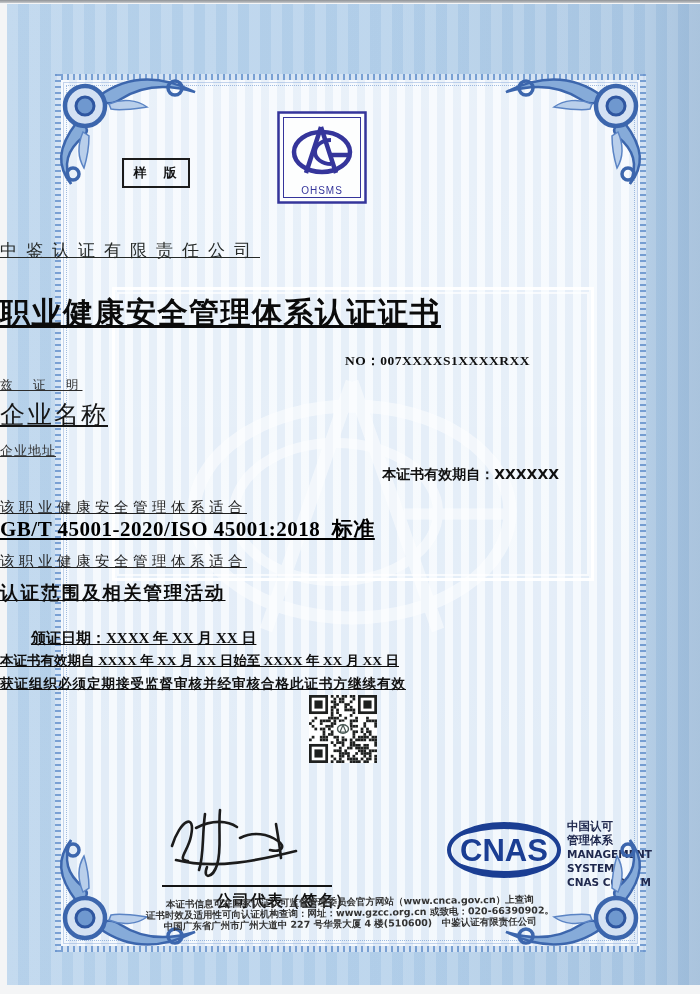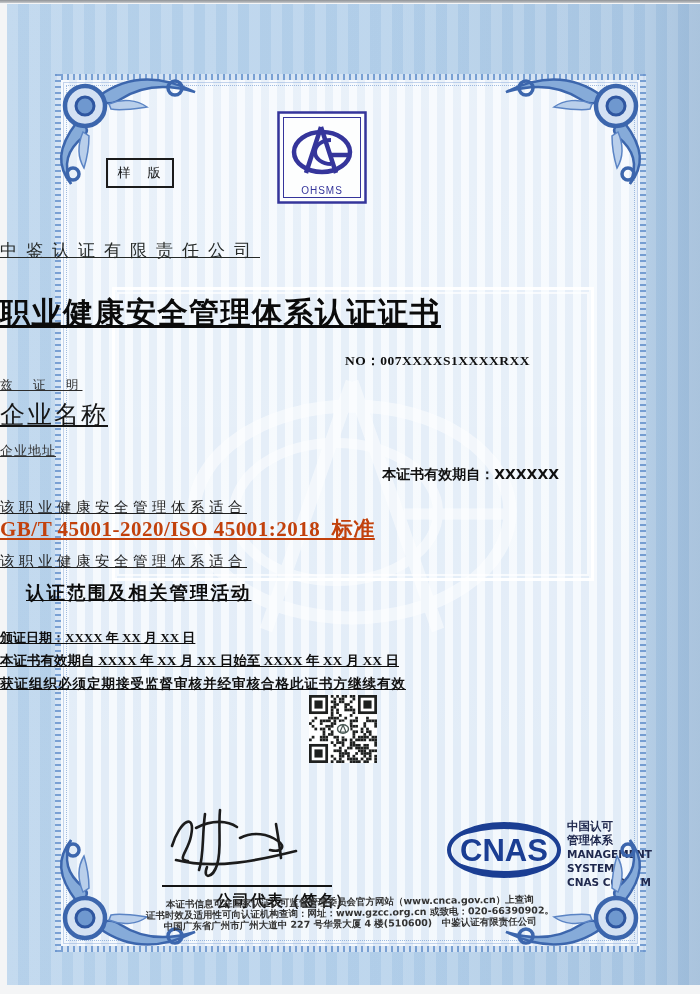--- a/index.html
+++ b/index.html
@@ -32,37 +32,37 @@
   .fl-bl{left:47px;top:838px;transform:scaleY(-1);}
   .fl-br{left:504px;top:838px;transform:scale(-1,-1);}
   
   .watermark{position:absolute;left:168px;top:362px;opacity:.5;z-index:1;pointer-events:none;}
   
   .wframe{position:absolute;left:112px;top:287px;width:476px;height:288px;border:3px solid rgba(255,255,255,.92);z-index:2;}
   .wframe-in{position:absolute;inset:2px;border:2px solid rgba(255,255,255,.7);}
   
   .txt{position:absolute;z-index:3;white-space:pre;}
   .ctr{left:0;right:0;text-decoration:underline;}
-  .stamp{position:absolute;left:106px;top:158px;width:64px;height:26px;border:2px solid #1b1b1b;
+  .stamp{position:absolute;left:122px;top:158px;width:64px;height:26px;border:2px solid #1b1b1b;
     display:flex;align-items:center;justify-content:center;z-index:3;
-    font-size:13px;font-weight:normal;color:#111;letter-spacing:2px;}
+    font-size:13px;font-weight:bold;color:#111;letter-spacing:2px;}
   .markbox{position:absolute;left:277px;top:111px;z-index:3;}
   .issuer{top:239px;font-size:17px;letter-spacing:9px;color:#262a28;font-weight:500;}
   .title{top:293px;font-size:30px;font-weight:bold;color:#0b0b0b;letter-spacing:1.5px;}
   .certno{top:352px;right:170px;left:auto;text-align:right;font-family:"Liberation Serif","DejaVu Serif",serif;font-weight:bold;font-size:13.5px;color:#101010;letter-spacing:.5px;}
   .attest{top:377px;font-size:12.5px;color:#2c2c2c;letter-spacing:4px;}
   .company{top:398px;font-size:25px;color:#151515;letter-spacing:2px;font-family:"DejaVu Serif","Liberation Serif",serif;}
   .addr{top:442px;font-size:13px;color:#303030;letter-spacing:1px;}
   .credit{top:466px;right:141px;left:auto;text-align:right;font-size:14px;font-weight:bold;color:#101010;}
   .conform{top:498px;font-size:14.5px;color:#1f1f1f;letter-spacing:4.5px;}
-  .standard{top:515px;font-size:21px;font-weight:bold;color:#c2410c;font-family:"Liberation Serif","DejaVu Serif",serif;letter-spacing:.5px;}
+  .standard{top:515px;font-size:21px;font-weight:bold;color:#000000;font-family:"Liberation Serif","DejaVu Serif",serif;letter-spacing:.5px;}
   .suitable{top:552px;font-size:14.5px;color:#1f1f1f;letter-spacing:4.5px;}
-  .scopetitle{top:580px;font-size:18.5px;font-weight:bold;color:#0d0d0d;letter-spacing:2px;padding-left:26px;}
+  .scopetitle{top:580px;font-size:18.5px;font-weight:bold;color:#0d0d0d;letter-spacing:2px;}
   .scopenote{top:615px;font-size:8.5px;color:#242424;letter-spacing:0;font-weight:500;}
-  .idate{top:629px;font-size:13px;font-weight:bold;color:#0e0e0e;font-family:"Liberation Serif","DejaVu Serif",serif;}
+  .idate{top:629px;font-size:15px;font-weight:bold;color:#0e0e0e;font-family:"Liberation Serif","DejaVu Serif",serif;padding-left:31px;}
   .validity{top:652px;font-size:13.5px;font-weight:bold;color:#0e0e0e;font-family:"Liberation Serif","DejaVu Serif",serif;}
   .surv{top:675px;font-size:13.5px;font-weight:bold;color:#111;letter-spacing:1px;}
   .qr{position:absolute;left:309px;top:695px;width:68px;height:68px;z-index:3;}
   .sig{position:absolute;left:158px;top:798px;z-index:3;}
   .sigline{position:absolute;left:162px;top:885px;width:170px;height:2px;background:#141414;z-index:3;}
   .sigcap{position:absolute;left:150px;top:891px;width:196px;text-align:center;font-size:16px;font-weight:600;color:#0f0f0f;z-index:3;letter-spacing:1px;margin-left:36px;}
   .cnaslogo{position:absolute;left:446px;top:817px;z-index:3;}
   .cnastext{position:absolute;left:567px;top:819px;z-index:3;color:#20294e;line-height:14px;}
   .cnastext .cn{font-size:11.5px;font-weight:bold;}
   .cnastext .en{font-size:10.5px;font-weight:bold;letter-spacing:0;}

